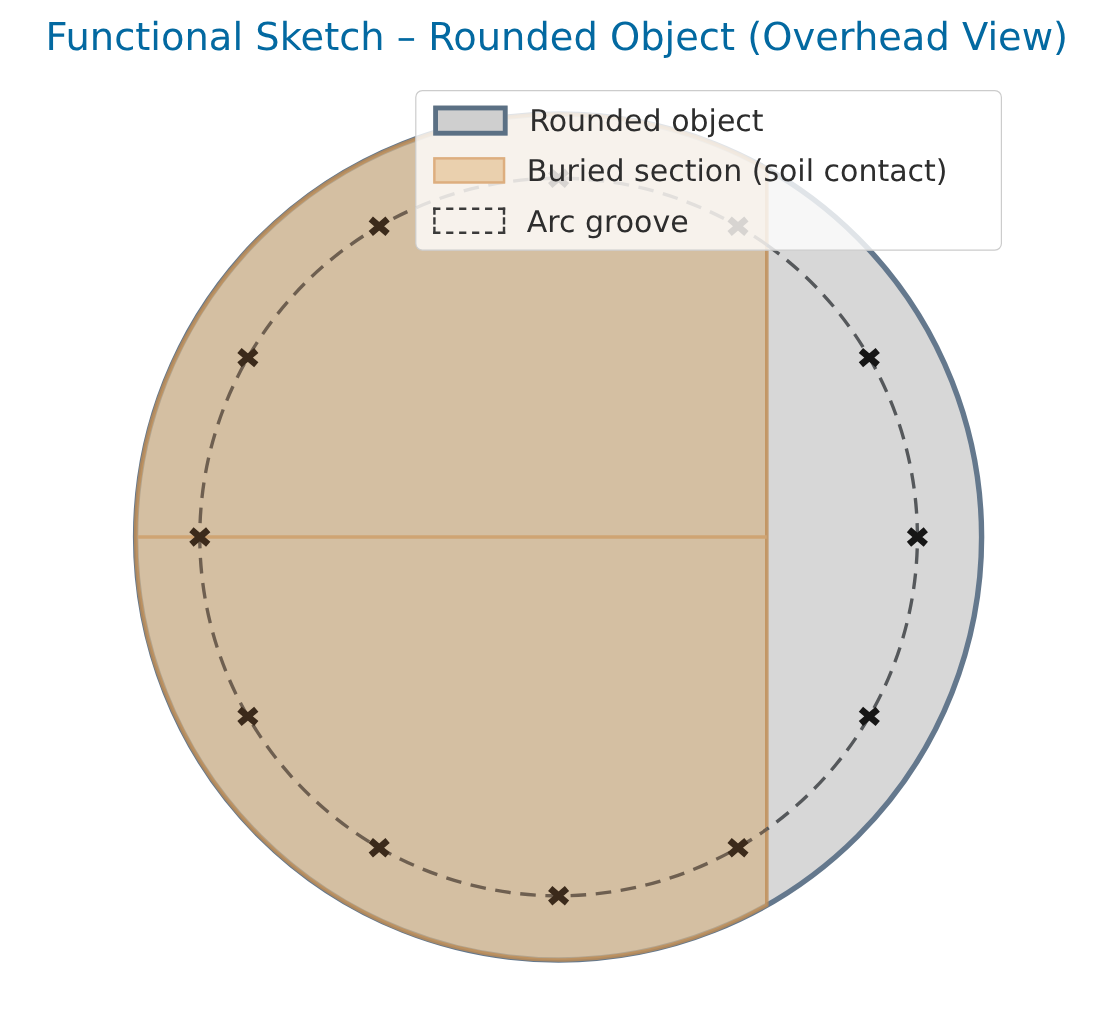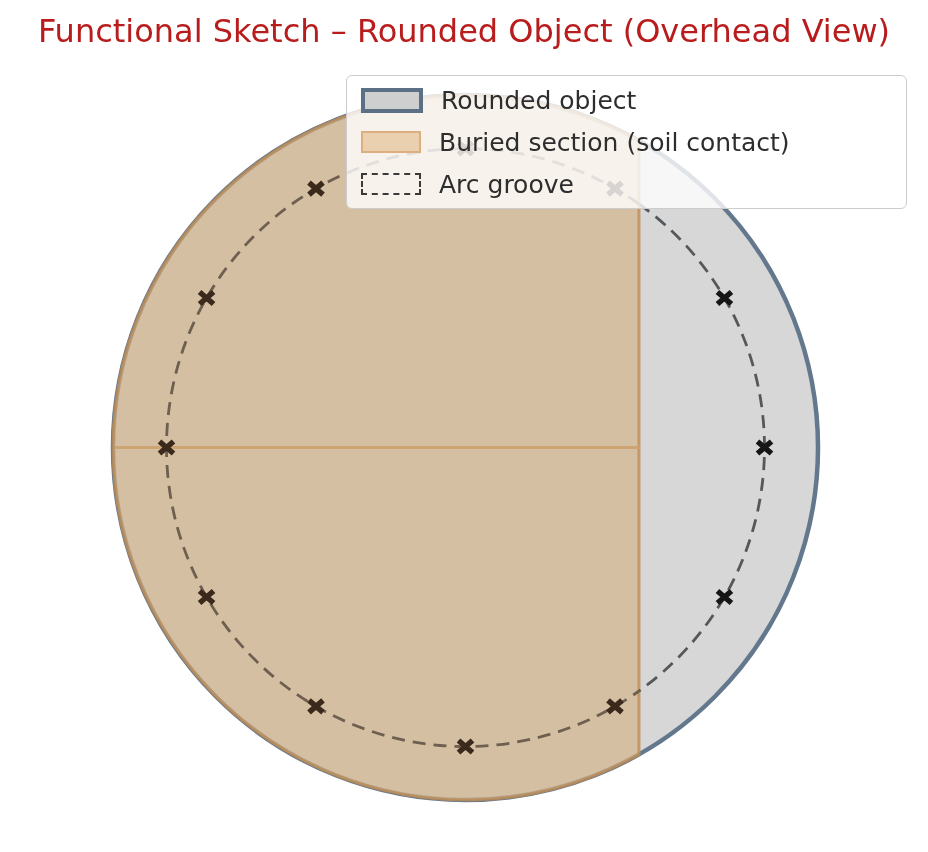--- a/index.html
+++ b/index.html
@@ -12,36 +12,36 @@
     font-family: "DejaVu Sans", "Liberation Sans", sans-serif;
   }
   #figure-title {
     position: absolute;
     top: 12px;
     left: 0;
     width: 100%;
     text-align: center;
     font-size: 32px;
     font-weight: 400;
-    color: #b91c1c;
+    color: #0369a1;
     letter-spacing: 0px;
     white-space: nowrap;
   }
   #sketch {
     position: absolute;
     left: 0;
     top: 0;
     width: 928px;
     height: 852px;
   }
   #legend {
     position: absolute;
     left: 346px;
     top: 75px;
-    width: 561px;
+    width: 489px;
     height: 134px;
     box-sizing: border-box;
     background: rgba(255,255,255,0.8);
     border: 1.5px solid #cccccc;
     border-radius: 6px;
     padding: 3px 12px;
     display: flex;
     flex-direction: column;
     justify-content: space-around;
   }

